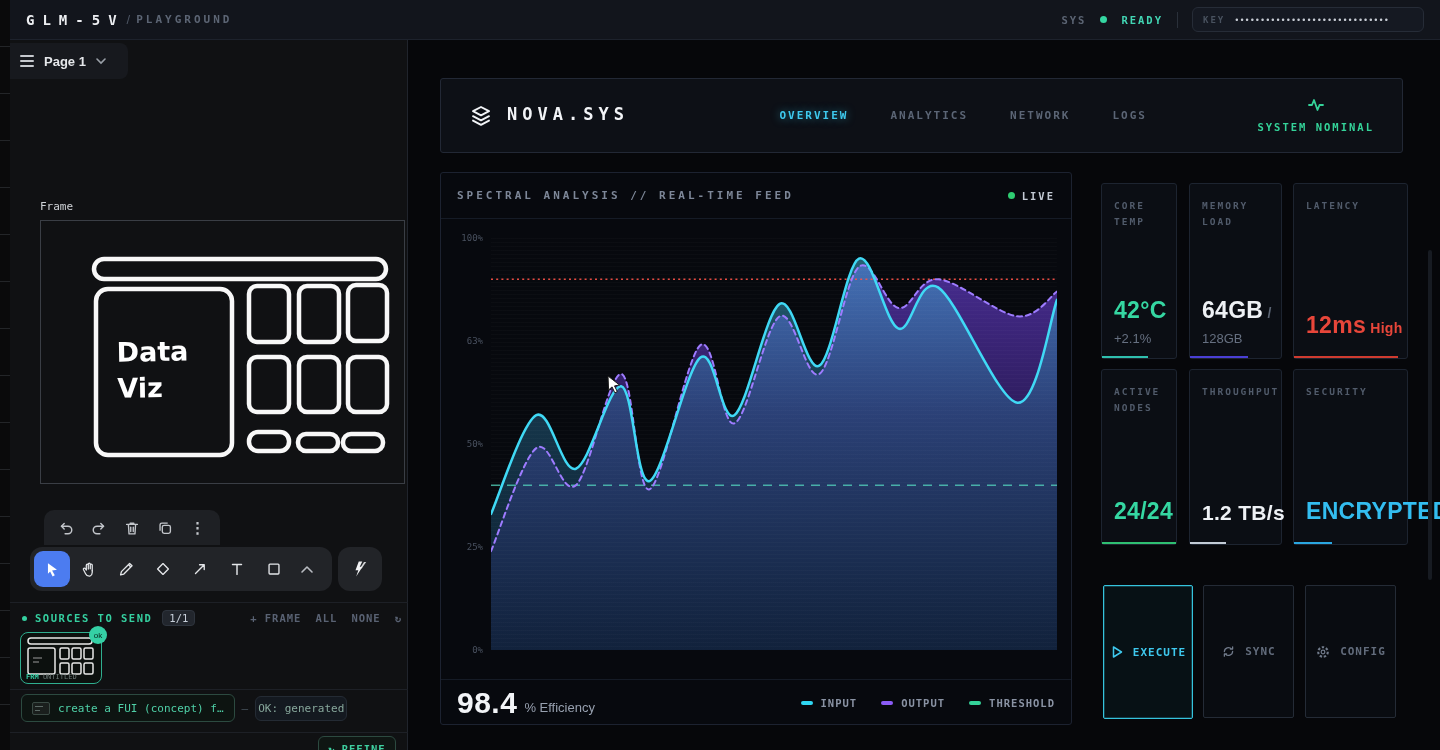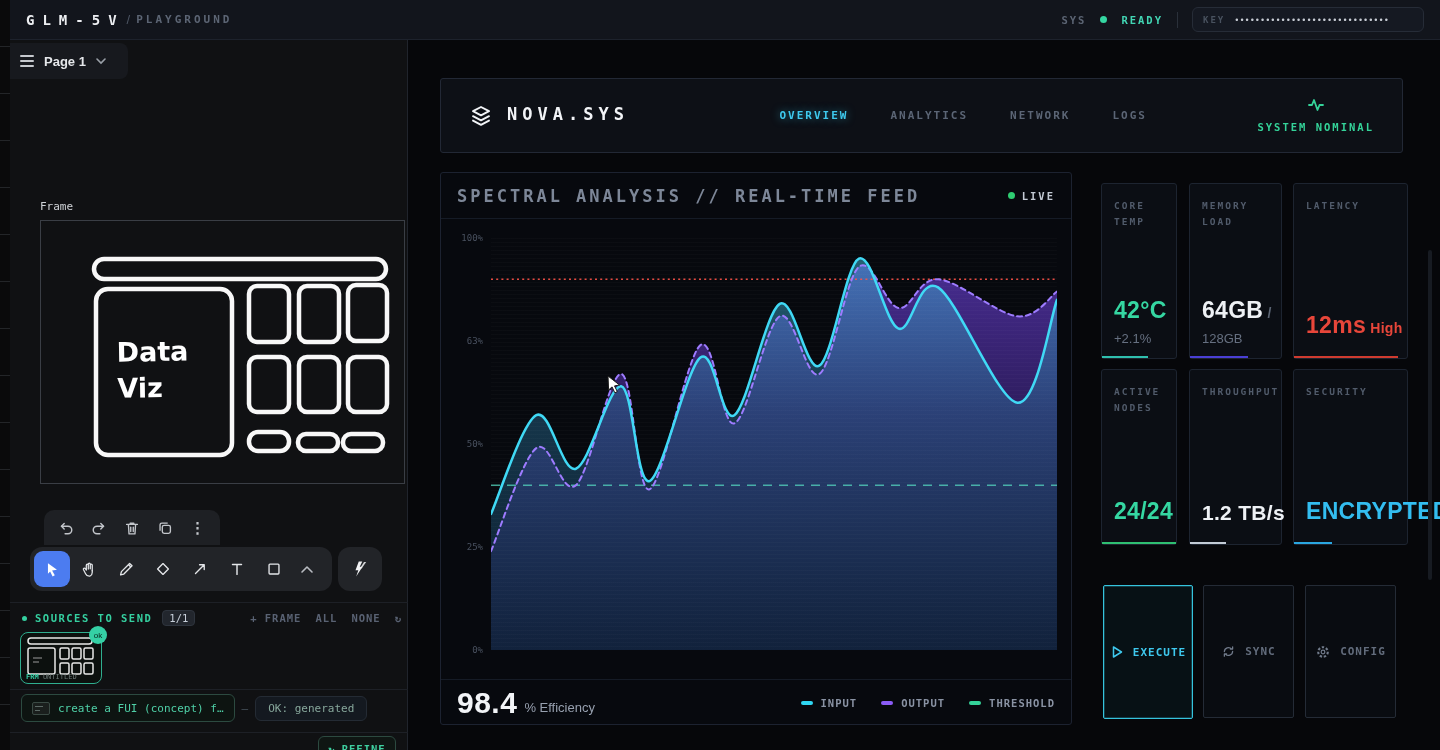--- a/index.html
+++ b/index.html
@@ -73,21 +73,21 @@
   .thumb-name .t2 { color:#6e7a78; }
 
   .prompt-row { position:absolute; left:11px; top:654px; width:380px; height:28px; display:flex; align-items:center; }
   .prompt-chip { height:28px; display:flex; align-items:center; gap:8px; padding:0 10px;
                  background:#0d1411; border:1px solid #2c4a40; border-radius:6px; cursor:pointer; }
   .prompt-ico { width:18px; height:13px; background:#1a1f1d; border:1px solid #3a4a44; border-radius:2px; position:relative; }
   .prompt-ico:before { content:""; position:absolute; left:2px; top:3px; width:8px; height:1.5px; background:#5c6a66; }
   .prompt-ico:after  { content:""; position:absolute; left:2px; top:7px; width:5px; height:1.5px; background:#5c6a66; }
   .prompt-text { font-family:"DejaVu Sans Mono", monospace; font-size:11px; color:#4fd0a7; white-space:nowrap; }
   .prompt-dash { color:#4a5560; margin:0 7px; font-size:11px; }
-  .status-chip { height:25px; display:flex; align-items:center; padding:0 12px; background:#141920;
+  .status-chip { height:25px; display:flex; align-items:center; padding:0 2px; background:#141920;
                  border:1px solid #242b34; border-radius:6px; font-family:"DejaVu Sans Mono", monospace;
                  font-size:11px; color:#87a79b; white-space:nowrap; }
   .refine-btn { position:absolute; left:308px; top:696px; width:78px; height:26px; background:#0f1613;
                 border:1px solid #2c4a40; border-radius:6px; display:flex; align-items:center; justify-content:center;
                 gap:6px; font-family:"DejaVu Sans Mono", monospace; font-size:10.5px; font-weight:bold;
                 letter-spacing:1px; color:#3fd0a0; cursor:pointer; }
 
   
   .right-panel { position:absolute; left:408px; top:40px; width:1032px; height:710px; background:#06070a; }
 
@@ -98,21 +98,21 @@
   .tabs { display:flex; gap:34px; margin:0 auto; padding-left:40px; }
   .tab { font-family:"DejaVu Sans Mono", monospace; font-size:11px; font-weight:bold; letter-spacing:2px;
          color:#5b6575; cursor:pointer; padding:6px 4px; }
   .tab.active { color:#3ec9ee; text-shadow:0 0 9px rgba(62,201,238,.55); }
   .nominal { display:flex; align-items:center; gap:9px; font-family:"DejaVu Sans Mono", monospace;
              font-size:10.5px; font-weight:bold; letter-spacing:2px; color:#34d399;flex-direction:column; }
 
   .chart-card { position:absolute; left:32px; top:132px; width:632px; height:553px; background:#07090e;
                 border:1px solid #1c2230; border-radius:3px; }
   .chart-header { height:46px; display:flex; align-items:center; padding:0 16px; border-bottom:1px solid #151b26; }
-  .chart-title { font-family:"DejaVu Sans Mono", monospace; font-size:17px; letter-spacing:3px; color:#7d8798; font-weight:bold; }
+  .chart-title { font-family:"DejaVu Sans Mono", monospace; font-size:11px; letter-spacing:3px; color:#7d8798; font-weight:bold; }
   .live { margin-left:auto; display:flex; align-items:center; gap:7px; }
   .live-dot { width:7px; height:7px; border-radius:50%; background:#2ecc71; }
   .live-label { font-family:"DejaVu Sans Mono", monospace; font-size:10.5px; letter-spacing:2px; color:#c3cad4; font-weight:bold; }
   .ytick { position:absolute; width:34px; text-align:right; font-family:"DejaVu Sans Mono", monospace;
            font-size:9px; color:#49515f; }
   .plot { position:absolute; left:50px; top:65px; width:566px; height:412px; }
   .plot svg { position:absolute; left:0; top:0; }
   .scanlines { position:absolute; left:0; top:0; width:100%; height:100%; pointer-events:none;
                background:repeating-linear-gradient(to bottom, rgba(255,255,255,0.018) 0 1px, transparent 1px 4px); }
   .chart-footer { position:absolute; left:0; top:506px; width:100%; height:46px; border-top:1px solid #151b26;

